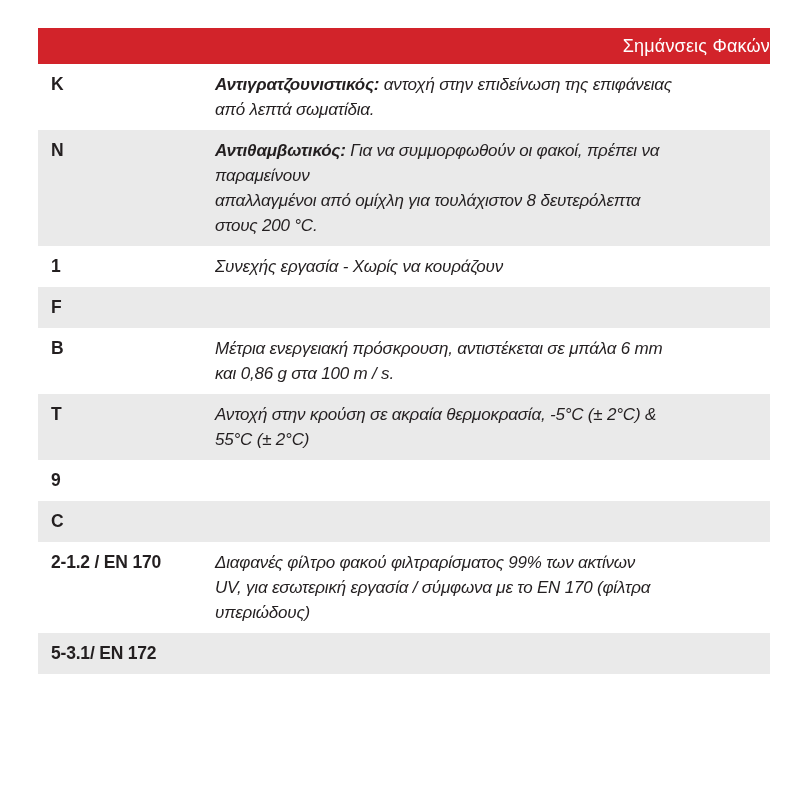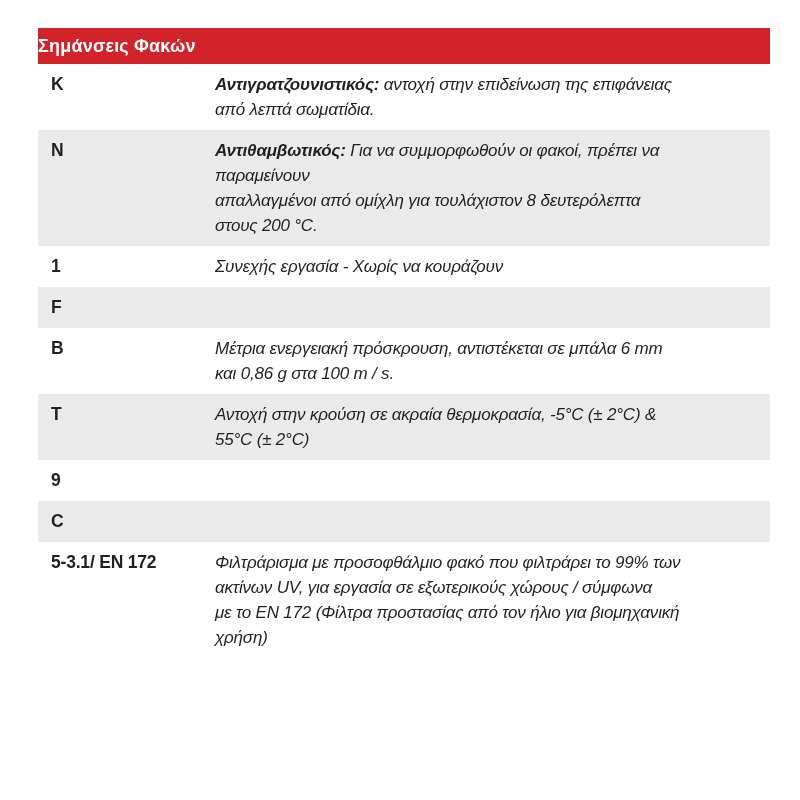--- a/index.html
+++ b/index.html
@@ -14,22 +14,22 @@
     position: absolute;
     left: 38px;
     top: 28px;
     width: 732px;
     color: #231f20;
     letter-spacing: -0.2px;
   }
   .table-header {
     background: #d2232a;
     color: #ffffff;
-    text-align: left;
-    font-weight: bold;
+    text-align: right;
+    font-weight: normal;
     font-size: 18px;
     height: 36px;
     line-height: 36px;
     letter-spacing: 0.2px;
   }
   .rows .row {
     display: flex;
     align-items: flex-start;
     padding: 8px 0 8px 13px;
   }
@@ -111,26 +111,28 @@
     </div>
 
     <div class="row">
       <div class="cell-code">9</div>
     </div>
 
     <div class="row">
       <div class="cell-code">C</div>
     </div>
 
+    <div class="row">
+      <div class="cell-code">2-1.2 / EN 170</div>
+      <div class="cell-desc">
+        <span class="b"></span>
+        <span>Διαφανές φίλτρο φακού φιλτραρίσματος 99% των ακτίνων
+UV, για εσωτερική εργασία / σύμφωνα με το EN 170 (φίλτρα
+υπεριώδους)</span>
+      </div>
+    </div>
 
     <div class="row">
       <div class="cell-code">5-3.1/ EN 172</div>
-      <div class="cell-desc">
-        <span class="b"></span>
-        <span>Φιλτράρισμα με προσοφθάλμιο φακό που φιλτράρει το 99% των
-ακτίνων UV, για εργασία σε εξωτερικούς χώρους / σύμφωνα
-με το EN 172 (Φίλτρα προστασίας από τον ήλιο για βιομηχανική
-χρήση)</span>
-      </div>
     </div>
 
   </div>
 </div>
 
 </body></html>

